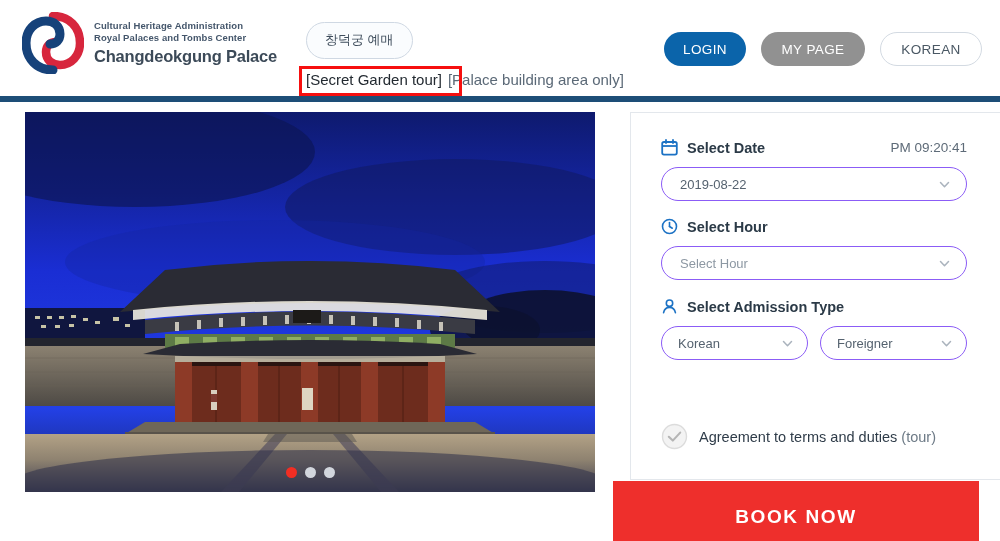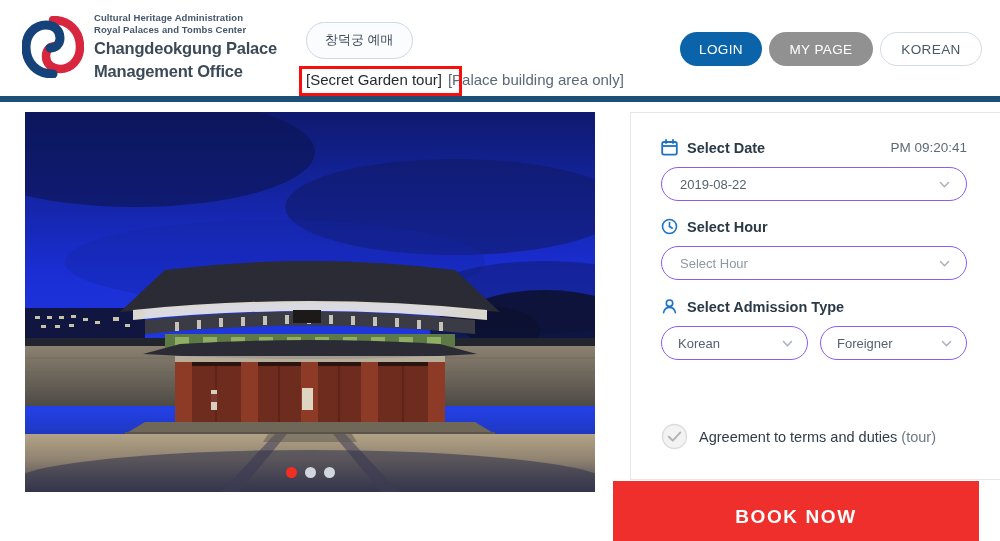--- a/index.html
+++ b/index.html
@@ -25,21 +25,21 @@
     font-size: 16.5px; line-height: 19.5px; color: #3c4a58;
     font-weight: bold; letter-spacing: -.2px; white-space: nowrap; margin-top: 3px;
   }
 
   .kr-pill {
     position: absolute; left: 306px; top: 22px;
     padding: 8px 18px 9px; border: 1px solid #cfd8e3; border-radius: 20px;
     background: #fafcfe; font-size: 13px; color: #3f4d5c; white-space: nowrap;
   }
 
-  .auth { position: absolute; right: 18px; top: 32px; display: flex; gap: 7px; }
+  .auth { position: absolute; right: 18px; top: 32px; display: flex; gap: 15px; }
   .auth-btn {
     height: 34px; border-radius: 17px; display: flex; align-items: center;
     justify-content: center; font-size: 13.5px; letter-spacing: .4px;
     white-space: nowrap; border: 1px solid transparent; cursor: pointer;
   }
   .auth-login { width: 82px; background: #0b64aa; color: #fff; }
   .auth-mypage { width: 104px; background: #919191; color: #fff; }
   .auth-korean { width: 102px; background: #fff; color: #4a5864; border-color: #d3dae2; }
 
   
@@ -115,21 +115,20 @@
       <span class="logo-mark">
         <svg viewBox="0 0 62 62" xmlns="http://www.w3.org/2000/svg">
           <path d="M31 4 C47 4 58 15 58 31 C58 44 49 53 38 53 C30 53 24 48 24 40 C24 34 28 30 34 30" fill="none" stroke="#d7263d" stroke-width="8.5" stroke-linecap="round"></path>
           <path d="M31 58 C15 58 4 47 4 31 C4 18 13 9 24 9 C32 9 38 14 38 22 C38 28 34 32 28 32" fill="none" stroke="#16427a" stroke-width="9" stroke-linecap="round"></path>
         </svg>
       </span>
       <span class="brand-text">
         <span class="brand-sub" style="display:block">Cultural Heritage Administration</span>
         <span class="brand-sub" style="display:block">Royal Palaces and Tombs Center</span>
         <span class="brand-main" style="display:block">Changdeokgung Palace</span>
-        <span class="brand-main" style="display:block">Management Office</span>
       </span>
     </div>
 
     <div class="kr-pill">창덕궁 예매</div>
 
     <div class="auth">
       <div class="auth-btn auth-login">LOGIN</div>
       <div class="auth-btn auth-mypage">MY PAGE</div>
       <div class="auth-btn auth-korean">KOREAN</div>
     </div>

